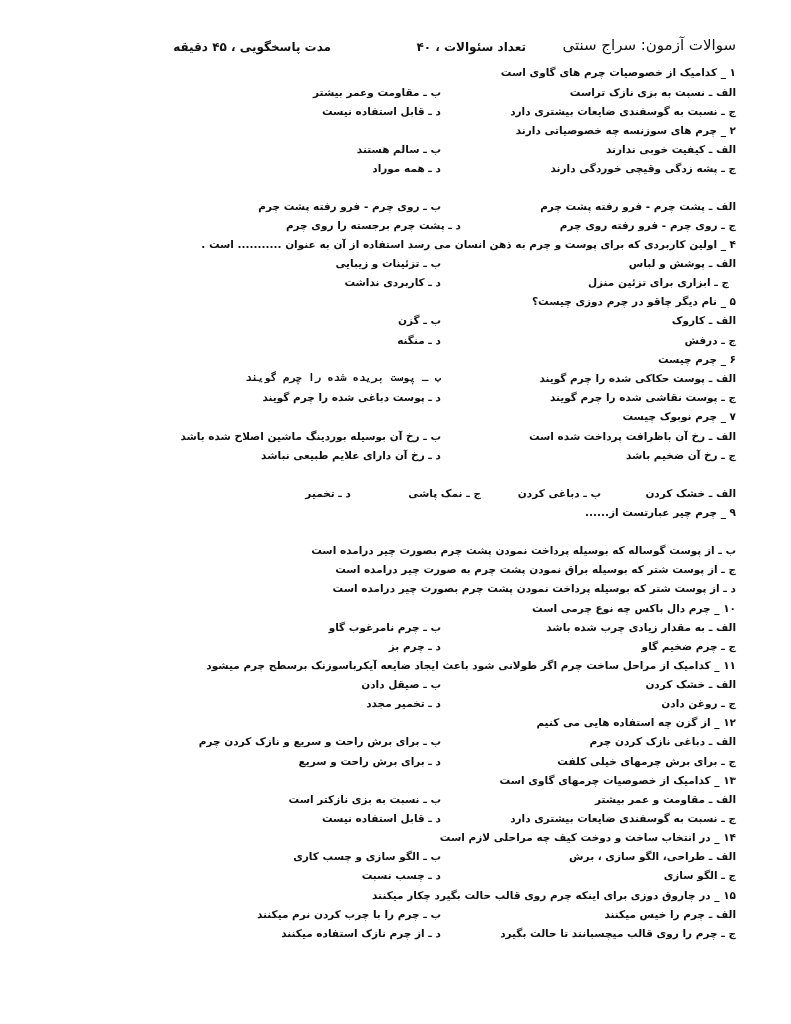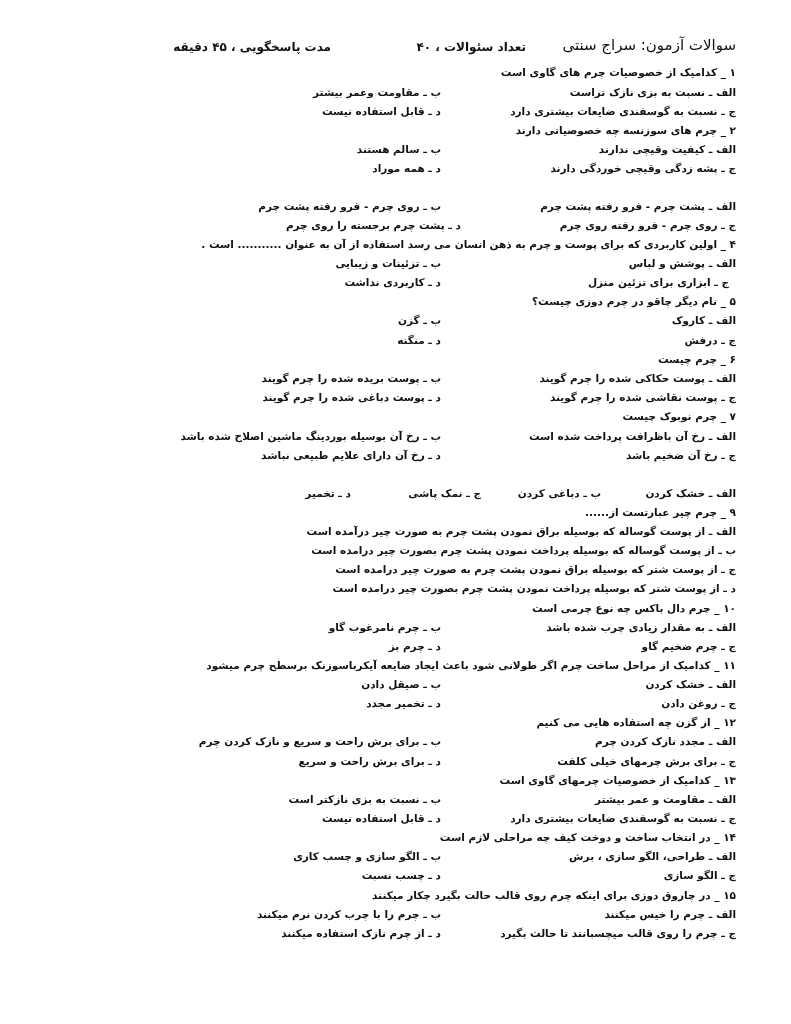--- a/index.html
+++ b/index.html
@@ -25,21 +25,21 @@
   <div class="line header-bold" style="right:265px; top:40px;">تعداد سئوالات ، ۴۰</div>
   <div class="line header-bold" style="right:460px; top:40px;">مدت پاسخگویی ، ۴۵ دقیقه</div>
 
   <div class="line" style="right:55px; top:65px;margin-left:8px;">۱ _ کدامیک از خصوصیات چرم های گاوی است</div>
   <div class="line" style="right:55px; top:85px;">الف ـ نسبت به بزی نازک تراست</div>
   <div class="line" style="right:350px; top:85px;">ب ـ مقاومت وعمر بیشتر</div>
   <div class="line" style="right:55px; top:104px;">ج ـ نسبت به گوسفندی ضایعات بیشتری دارد</div>
   <div class="line" style="right:350px; top:104px;">د ـ قابل استفاده نیست</div>
 
   <div class="line" style="right:55px; top:123px;">۲ _ چرم های سوزنسه چه خصوصیاتی دارند</div>
-  <div class="line" style="right:55px; top:142px;">الف ـ کیفیت وقیچی ندارند</div>
+  <div class="line" style="right:55px; top:142px;">الف ـ کیفیت خوبی ندارند</div>
   <div class="line" style="right:350px; top:142px;">ب ـ سالم هستند</div>
   <div class="line" style="right:55px; top:161px;">ج ـ پشه زدگی وقیچی خوردگی دارند</div>
   <div class="line" style="right:350px; top:161px;">د ـ همه موراد</div>
 
   <div class="line" style="right:55px; top:199px;">الف ـ پشت چرم - فرو رفته پشت چرم</div>
   <div class="line" style="right:350px; top:199px;">ب ـ روی چرم - فرو رفته پشت چرم</div>
   <div class="line" style="right:55px; top:218px;">ج ـ روی چرم - فرو رفته روی چرم</div>
   <div class="line" style="right:330px; top:218px;">د ـ پشت چرم   برجسته را روی چرم</div>
 
   <div class="line" style="right:55px; top:237px;">۴ _ اولین کاربردی که برای پوست و چرم به ذهن انسان می رسد استفاده از آن به عنوان ........... است .</div>
@@ -49,55 +49,54 @@
   <div class="line" style="right:350px; top:275px;">د ـ کاربردی نداشت</div>
 
   <div class="line" style="right:55px; top:294px;">۵ _ نام دیگر چاقو در چرم دوزی چیست؟</div>
   <div class="line" style="right:55px; top:313px;">الف ـ کاروک</div>
   <div class="line" style="right:350px; top:313px;">ب ـ گزن</div>
   <div class="line" style="right:55px; top:333px;">ج ـ درفش</div>
   <div class="line" style="right:350px; top:333px;">د ـ منگنه</div>
 
   <div class="line" style="right:55px; top:352px;">۶ _ چرم چیست</div>
   <div class="line" style="right:55px; top:371px;">الف ـ پوست حکاکی شده را چرم  گویند</div>
-  <div class="line" style="right:350px; top:371px;">ب ـ پوست بریده شده را چرم  گویند</div>
+  <div class="line" style="right:350px; top:371px;font-family:Liberation Mono, monospace;">ب ـ پوست بریده شده را چرم  گویند</div>
   <div class="line" style="right:55px; top:390px;">ج ـ پوست نقاشی شده را چرم  گویند</div>
   <div class="line" style="right:350px; top:390px;text-align:center;">د ـ پوست دباغی شده را چرم  گویند</div>
 
   <div class="line" style="right:55px; top:409px;">۷ _ چرم نوبوک چیست</div>
   <div class="line" style="right:55px; top:429px;">الف ـ رخ آن باظرافت پرداخت شده است</div>
   <div class="line" style="right:350px; top:429px;">ب ـ رخ آن بوسیله بوردینگ ماشین اصلاح شده باشد</div>
   <div class="line" style="right:55px; top:448px;">ج ـ رخ آن ضخیم باشد</div>
   <div class="line" style="right:350px; top:448px;">د ـ رخ آن دارای علایم طبیعی نباشد</div>
 
   <div class="line" style="right:55px; top:486px;">الف ـ خشک کردن</div>
   <div class="line" style="right:190px; top:486px;">ب ـ دباغی کردن</div>
   <div class="line" style="right:310px; top:486px;">ج ـ نمک پاشی</div>
   <div class="line" style="right:440px; top:486px;">د ـ تخمیر</div>
 
   <div class="line" style="right:55px; top:505px;">۹ _ چرم چیر عبارتست از......</div>
-  <div class="line" style="right:55px; top:524px;">الف ـ از پوست گوساله که بوسیله براق نمودن پشت چرم به صورت چیر درآمده است</div>
   <div class="line" style="right:55px; top:543px;">ب ـ از پوست گوساله که بوسیله پرداخت نمودن پشت چرم بصورت چیر درامده است</div>
   <div class="line" style="right:55px; top:562px;">ج ـ از پوست شتر که بوسیله براق نمودن پشت چرم به صورت چیر درامده است</div>
   <div class="line" style="right:55px; top:581px;">د ـ از پوست شتر که بوسیله پرداخت نمودن پشت چرم بصورت چیر درامده است</div>
 
   <div class="line" style="right:55px; top:601px;">۱۰ _ چرم دال باکس چه نوع چرمی است</div>
   <div class="line" style="right:55px; top:620px;">الف ـ به مقدار زیادی چرب شده باشد</div>
   <div class="line" style="right:350px; top:620px;">ب ـ چرم نامرغوب گاو</div>
   <div class="line" style="right:55px; top:639px;">ج ـ چرم ضخیم گاو</div>
   <div class="line" style="right:350px; top:639px;">د ـ چرم بز</div>
 
   <div class="line" style="right:55px; top:658px;">۱۱ _ کدامیک از مراحل ساخت چرم اگر طولانی شود باعث ایجاد ضایعه آیکرباسوزنک برسطح چرم میشود</div>
   <div class="line" style="right:55px; top:677px;">الف ـ خشک کردن</div>
   <div class="line" style="right:350px; top:677px;">ب ـ صیقل دادن</div>
   <div class="line" style="right:55px; top:696px;">ج ـ روغن دادن</div>
   <div class="line" style="right:350px; top:696px;">د ـ تخمیر مجدد</div>
 
   <div class="line" style="right:55px; top:715px;">۱۲ _ از گزن چه استفاده هایی می کنیم</div>
-  <div class="line" style="right:55px; top:734px;">الف ـ مجدد نازک کردن چرم</div>
+  <div class="line" style="right:55px; top:734px;">الف ـ دباغی نازک کردن چرم</div>
   <div class="line" style="right:350px; top:734px;">ب ـ برای برش راحت و سریع و نازک کردن چرم</div>
   <div class="line" style="right:55px; top:754px;">ج ـ برای برش چرمهای خیلی کلفت</div>
   <div class="line" style="right:350px; top:754px;">د ـ برای برش راحت و سریع</div>
 
   <div class="line" style="right:55px; top:773px;">۱۳ _ کدامیک از خصوصیات چرمهای گاوی است</div>
   <div class="line" style="right:55px; top:792px;">الف ـ مقاومت و عمر بیشتر</div>
   <div class="line" style="right:350px; top:792px;">ب ـ نسبت به بزی نازکتر است</div>
   <div class="line" style="right:55px; top:811px;">ج ـ نسبت به گوسفندی ضایعات بیشتری دارد</div>
   <div class="line" style="right:350px; top:811px;">د ـ قابل استفاده نیست</div>
 

